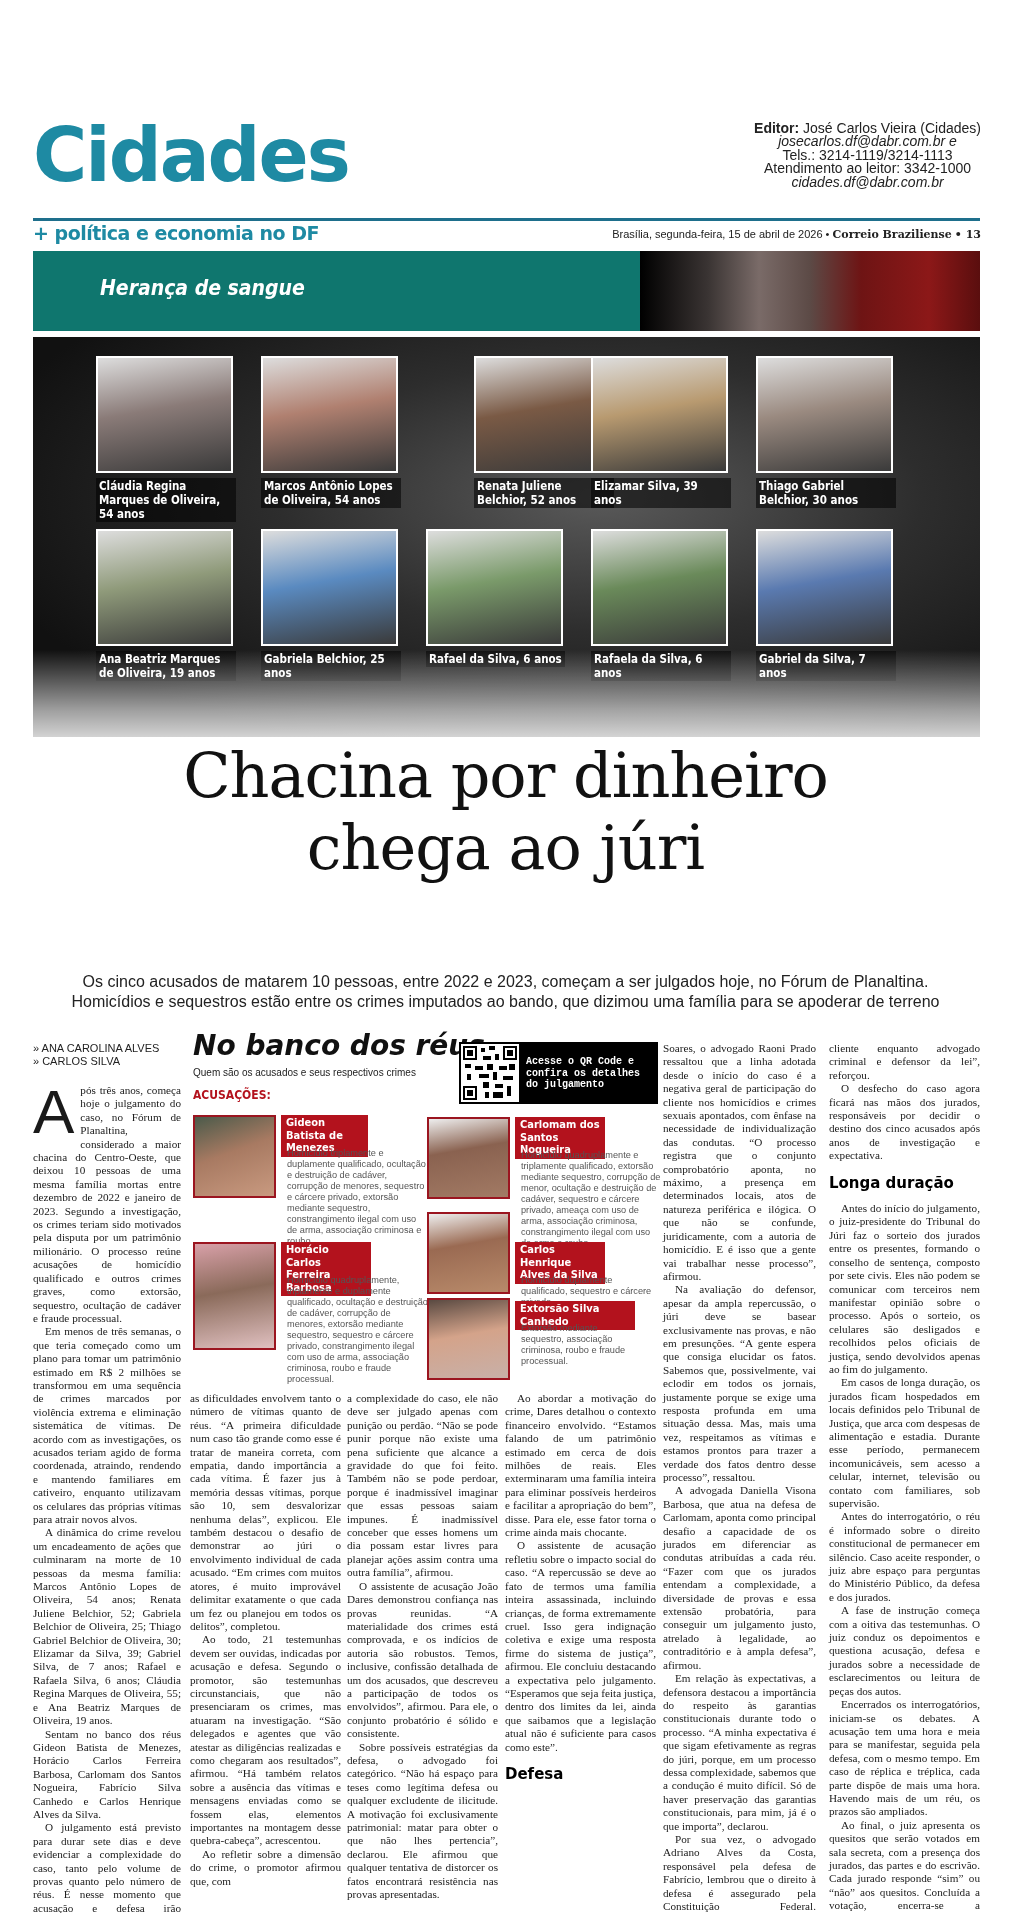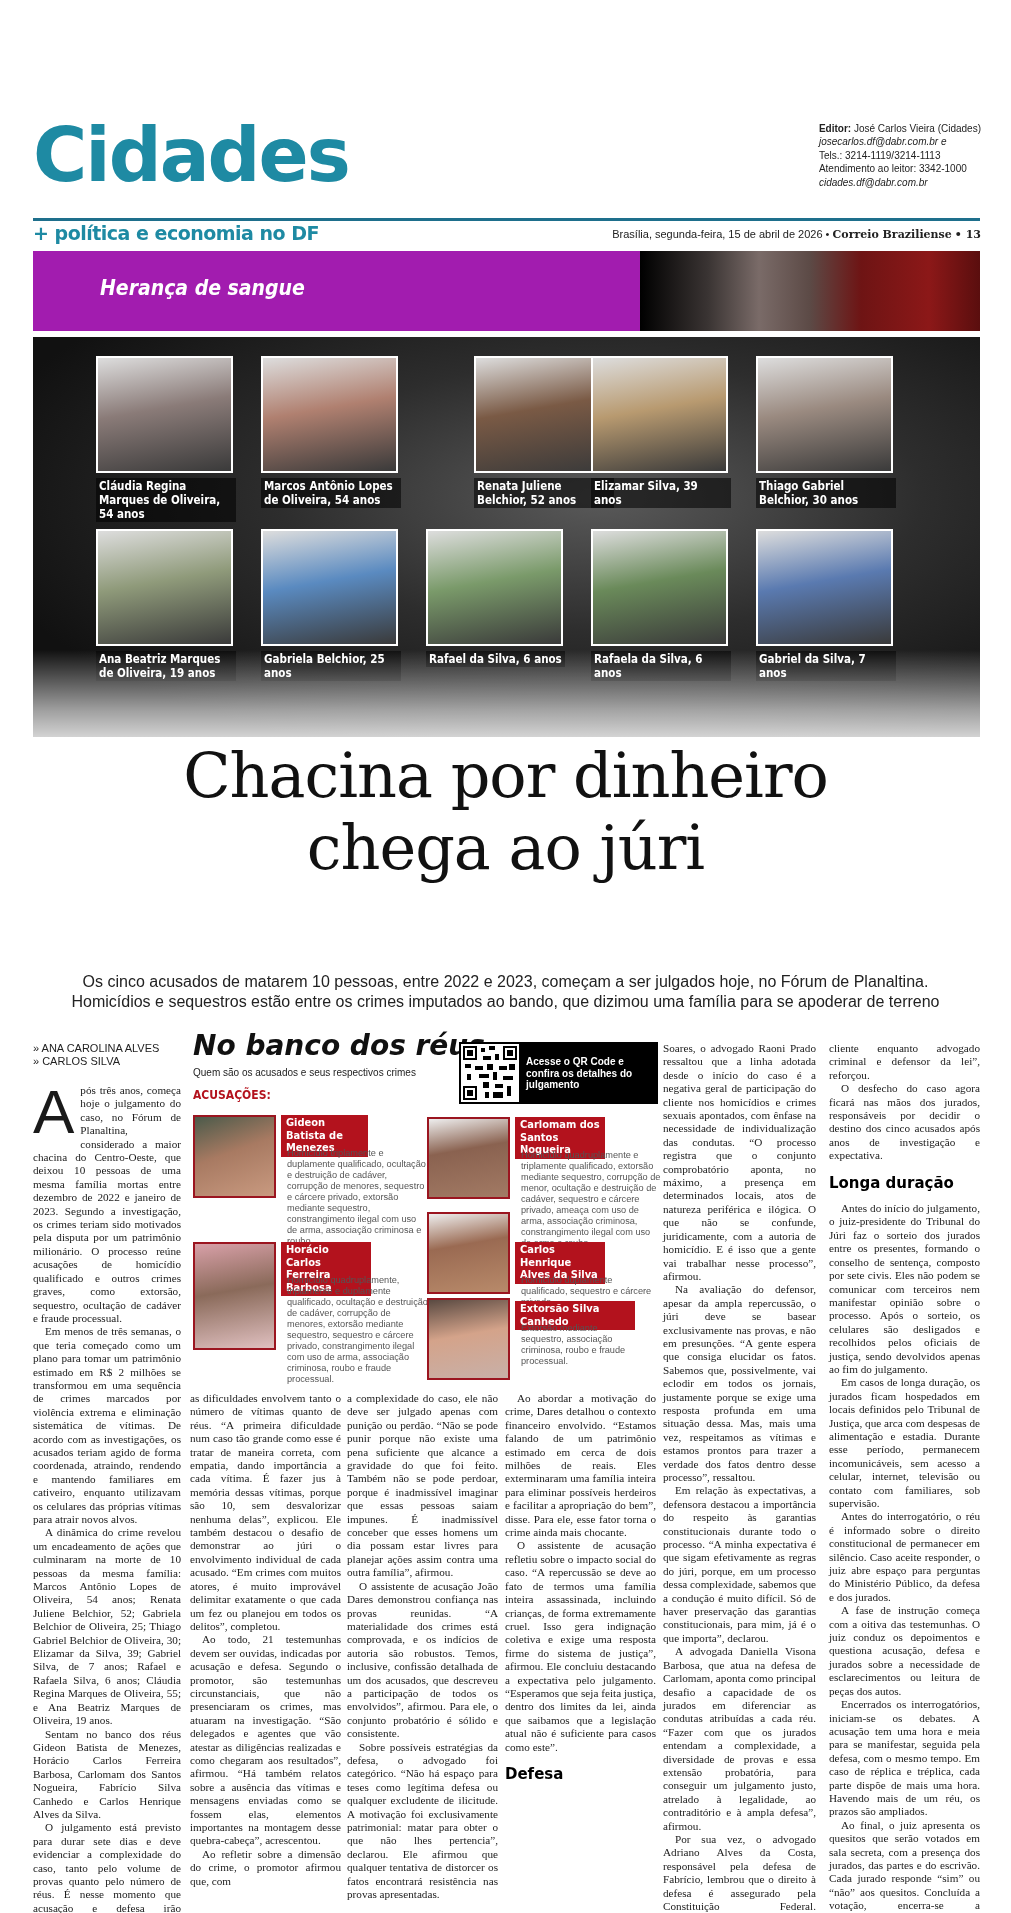--- a/index.html
+++ b/index.html
@@ -2,27 +2,27 @@
 <html><head>
 <meta charset="utf-8">
 <style>
   html, body { margin:0; padding:0; background:#fff; }
   body { width:1011px; height:1913px; position:relative; overflow:hidden; font-family:"DejaVu Serif", serif; color:#1a1a1a; }
   .abs { position:absolute; }
   
   .section-title { left:33px; top:118px; font-family:"DejaVu Sans", sans-serif; font-weight:900; font-size:74px; color:#1e8aa3; letter-spacing:-2px; line-height:1; }
   .teal-rule { left:33px; top:218px; width:947px; height:3px; background:#1e6f8c; }
   .subtitle { left:33px; top:218px; font-family:"DejaVu Sans", sans-serif; font-weight:bold; font-size:19px; color:#1e8aa3; letter-spacing:-0.5px; }
-  .editor { right:30px; top:122px; text-align:left; font-family:"Liberation Sans", sans-serif; font-size:10px; line-height:13.4px; color:#222; }
+  .editor { right:30px; top:122px; text-align:center; font-family:"Liberation Sans", sans-serif; font-size:14px; line-height:13.4px; color:#222; }
   .editor b { font-weight:bold; }
   .editor i { font-style:italic; }
   .dateline { right:30px; top:228px; font-family:"Liberation Sans", sans-serif; font-size:11px; color:#222; }
   .dateline b { font-family:"DejaVu Serif", serif; font-weight:bold; }
   
-  .banner { left:33px; top:251px; width:947px; height:80px; background:#a21caf; overflow:hidden; }
+  .banner { left:33px; top:251px; width:947px; height:80px; background:#0f766e; overflow:hidden; }
   .banner-img { position:absolute; right:0; top:0; width:340px; height:80px; background:linear-gradient(90deg, #000 0%, #3a3433 20%, #7a6b68 35%, #5c4a46 50%, #6e1414 65%, #8c1818 85%, #5a0e0e 100%); }
   .banner-title { position:absolute; left:67px; top:25px; font-family:"DejaVu Sans Condensed","DejaVu Sans", sans-serif; font-weight:bold; font-style:italic; font-size:21px; color:#fff; }
   
   .victims { left:33px; top:337px; width:947px; height:400px; background:radial-gradient(ellipse at 60% 40%, #5a5a5a 0%, #2d2d2d 40%, #111 80%); }
   .victims-fade { left:33px; top:650px; width:947px; height:110px; background:linear-gradient(180deg, rgba(255,255,255,0) 0%, rgba(255,255,255,0.6) 55%, #fff 100%); }
   .victim { position:absolute; width:140px; }
   .victim .photo { width:137px; height:117px; border:2px solid #fff; box-sizing:border-box; }
   .victim .caption { display:inline-block; margin-top:5px; background:rgba(0,0,0,0.55); padding:1px 3px; font-family:"DejaVu Sans Condensed","DejaVu Sans", sans-serif; font-weight:bold; font-size:11.5px; line-height:14px; color:#fff; max-width:140px; }
   
   .headline { left:0; top:740px; width:1011px; text-align:center; font-family:"DejaVu Serif", serif; font-size:62px; line-height:72px; color:#111; letter-spacing:-1px; }
@@ -37,21 +37,21 @@
   
   .infobox-title { left:193px; top:1029px; font-family:"DejaVu Sans", sans-serif; font-weight:900; font-style:italic; font-size:28px; color:#111; }
   .infobox-sub { left:193px; top:1067px; font-family:"Liberation Sans", sans-serif; font-size:10px; color:#222; }
   .accusations-label { left:193px; top:1088px; font-family:"DejaVu Sans Condensed","DejaVu Sans", sans-serif; font-weight:bold; font-size:12px; color:#b3121d; }
   .defendant { position:absolute; }
   .def-photo { position:absolute; left:0; top:0; border:2px solid #9b1520; box-sizing:border-box; }
   .def-name { position:absolute; background:#b3121d; color:#fff; font-family:"DejaVu Sans Condensed","DejaVu Sans", sans-serif; font-weight:bold; font-size:11px; line-height:12.5px; padding:2px 5px; }
   .def-crimes { position:absolute; font-family:"Liberation Sans", sans-serif; font-size:9.2px; line-height:11px; color:#555; }
   .qr-box { left:459px; top:1042px; width:199px; height:62px; background:#000; }
   .qr { position:absolute; left:2px; top:2px; width:58px; height:58px; background:#fff; }
-  .qr-text { position:absolute; left:67px; top:14px; font-family:Liberation Sans, sans-serif; font-weight:bold; font-size:10px; line-height:11.5px; color:#fff; }
+  .qr-text { position:absolute; left:67px; top:14px; font-family:Liberation Mono, monospace; font-weight:bold; font-size:10px; line-height:11.5px; color:#fff; }
 </style>
 </head>
 <body>
 
 <div class="abs section-title">Cidades</div>
 <div class="abs teal-rule"></div>
 <div class="abs subtitle" style="top:222px;">+ política e economia no DF</div>
 
 <div class="abs editor">
   <div><b>Editor:</b> <span>José Carlos Vieira (Cidades)</span></div>
@@ -190,22 +190,22 @@
 
 <div class="col" style="left:505px; top:1392px; width:151px;">
   <p>Ao abordar a motivação do crime, Dares detalhou o contexto financeiro envolvido. “Estamos falando de um patrimônio estimado em cerca de dois milhões de reais. Eles exterminaram uma família inteira para eliminar possíveis herdeiros e facilitar a apropriação do bem”, disse. Para ele, esse fator torna o crime ainda mais chocante.</p>
   <p>O assistente de acusação refletiu sobre o impacto social do caso. “A repercussão se deve ao fato de termos uma família inteira assassinada, incluindo crianças, de forma extremamente cruel. Isso gera indignação coletiva e exige uma resposta firme do sistema de justiça”, afirmou. Ele concluiu destacando a expectativa pelo julgamento. “Esperamos que seja feita justiça, dentro dos limites da lei, ainda que saibamos que a legislação atual não é suficiente para casos como este”.</p>
   <h3>Defesa</h3>
 </div>
 
 <div class="col" style="left:663px; top:1042px; width:153px;">
   <p class="noindent">Soares, o advogado Raoni Prado ressaltou que a linha adotada desde o início do caso é a negativa geral de participação do cliente nos homicídios e crimes sexuais apontados, com ênfase na necessidade de individualização das condutas. “O processo registra que o conjunto comprobatório aponta, no máximo, a presença em determinados locais, atos de natureza periférica e ilógica. O que não se confunde, juridicamente, com a autoria de homicídio. E é isso que a gente vai trabalhar nesse processo”, afirmou.</p>
   <p>Na avaliação do defensor, apesar da ampla repercussão, o júri deve se basear exclusivamente nas provas, e não em presunções. “A gente espera que consiga elucidar os fatos. Sabemos que, possivelmente, vai eclodir em todos os jornais, justamente porque se exige uma resposta profunda em uma situação dessa. Mas, mais uma vez, respeitamos as vítimas e estamos prontos para trazer a verdade dos fatos dentro desse processo”, ressaltou.</p>
+  <p>A advogada Daniella Visona Barbosa, que atua na defesa de Carlomam, aponta como principal desafio a capacidade de os jurados em diferenciar as condutas atribuídas a cada réu. “Fazer com que os jurados entendam a complexidade, a diversidade de provas e essa extensão probatória, para conseguir um julgamento justo, atrelado à legalidade, ao contraditório e à ampla defesa”, afirmou.</p>
   <p>Em relação às expectativas, a defensora destacou a importância do respeito às garantias constitucionais durante todo o processo. “A minha expectativa é que sigam efetivamente as regras do júri, porque, em um processo dessa complexidade, sabemos que a condução é muito difícil. Só de haver preservação das garantias constitucionais, para mim, já é o que importa”, declarou.</p>
-  <p>A advogada Daniella Visona Barbosa, que atua na defesa de Carlomam, aponta como principal desafio a capacidade de os jurados em diferenciar as condutas atribuídas a cada réu. “Fazer com que os jurados entendam a complexidade, a diversidade de provas e essa extensão probatória, para conseguir um julgamento justo, atrelado à legalidade, ao contraditório e à ampla defesa”, afirmou.</p>
   <p>Por sua vez, o advogado Adriano Alves da Costa, responsável pela defesa de Fabrício, lembrou que o direito à defesa é assegurado pela Constituição Federal. “Julgamentos sempre vão existir, mas precisamos saber lidar com isso e entender que o nosso trabalho não é defender o acusado em si, e sim os direitos dele perante a lei. Estou ali para garantir os direitos do meu</p>
 </div>
 
 <div class="col" style="left:829px; top:1042px; width:151px;">
   <p class="noindent">cliente enquanto advogado criminal e defensor da lei”, reforçou.</p>
   <p>O desfecho do caso agora ficará nas mãos dos jurados, responsáveis por decidir o destino dos cinco acusados após anos de investigação e expectativa.</p>
   <h3>Longa duração</h3>
   <p>Antes do início do julgamento, o juiz-presidente do Tribunal do Júri faz o sorteio dos jurados entre os presentes, formando o conselho de sentença, composto por sete civis. Eles não podem se comunicar com terceiros nem manifestar opinião sobre o processo. Após o sorteio, os celulares são desligados e recolhidos pelos oficiais de justiça, sendo devolvidos apenas ao fim do julgamento.</p>
   <p>Em casos de longa duração, os jurados ficam hospedados em locais definidos pelo Tribunal de Justiça, que arca com despesas de alimentação e estadia. Durante esse período, permanecem incomunicáveis, sem acesso a celular, internet, televisão ou contato com familiares, sob supervisão.</p>
   <p>Antes do interrogatório, o réu é informado sobre o direito constitucional de permanecer em silêncio. Caso aceite responder, o juiz abre espaço para perguntas do Ministério Público, da defesa e dos jurados.</p>

